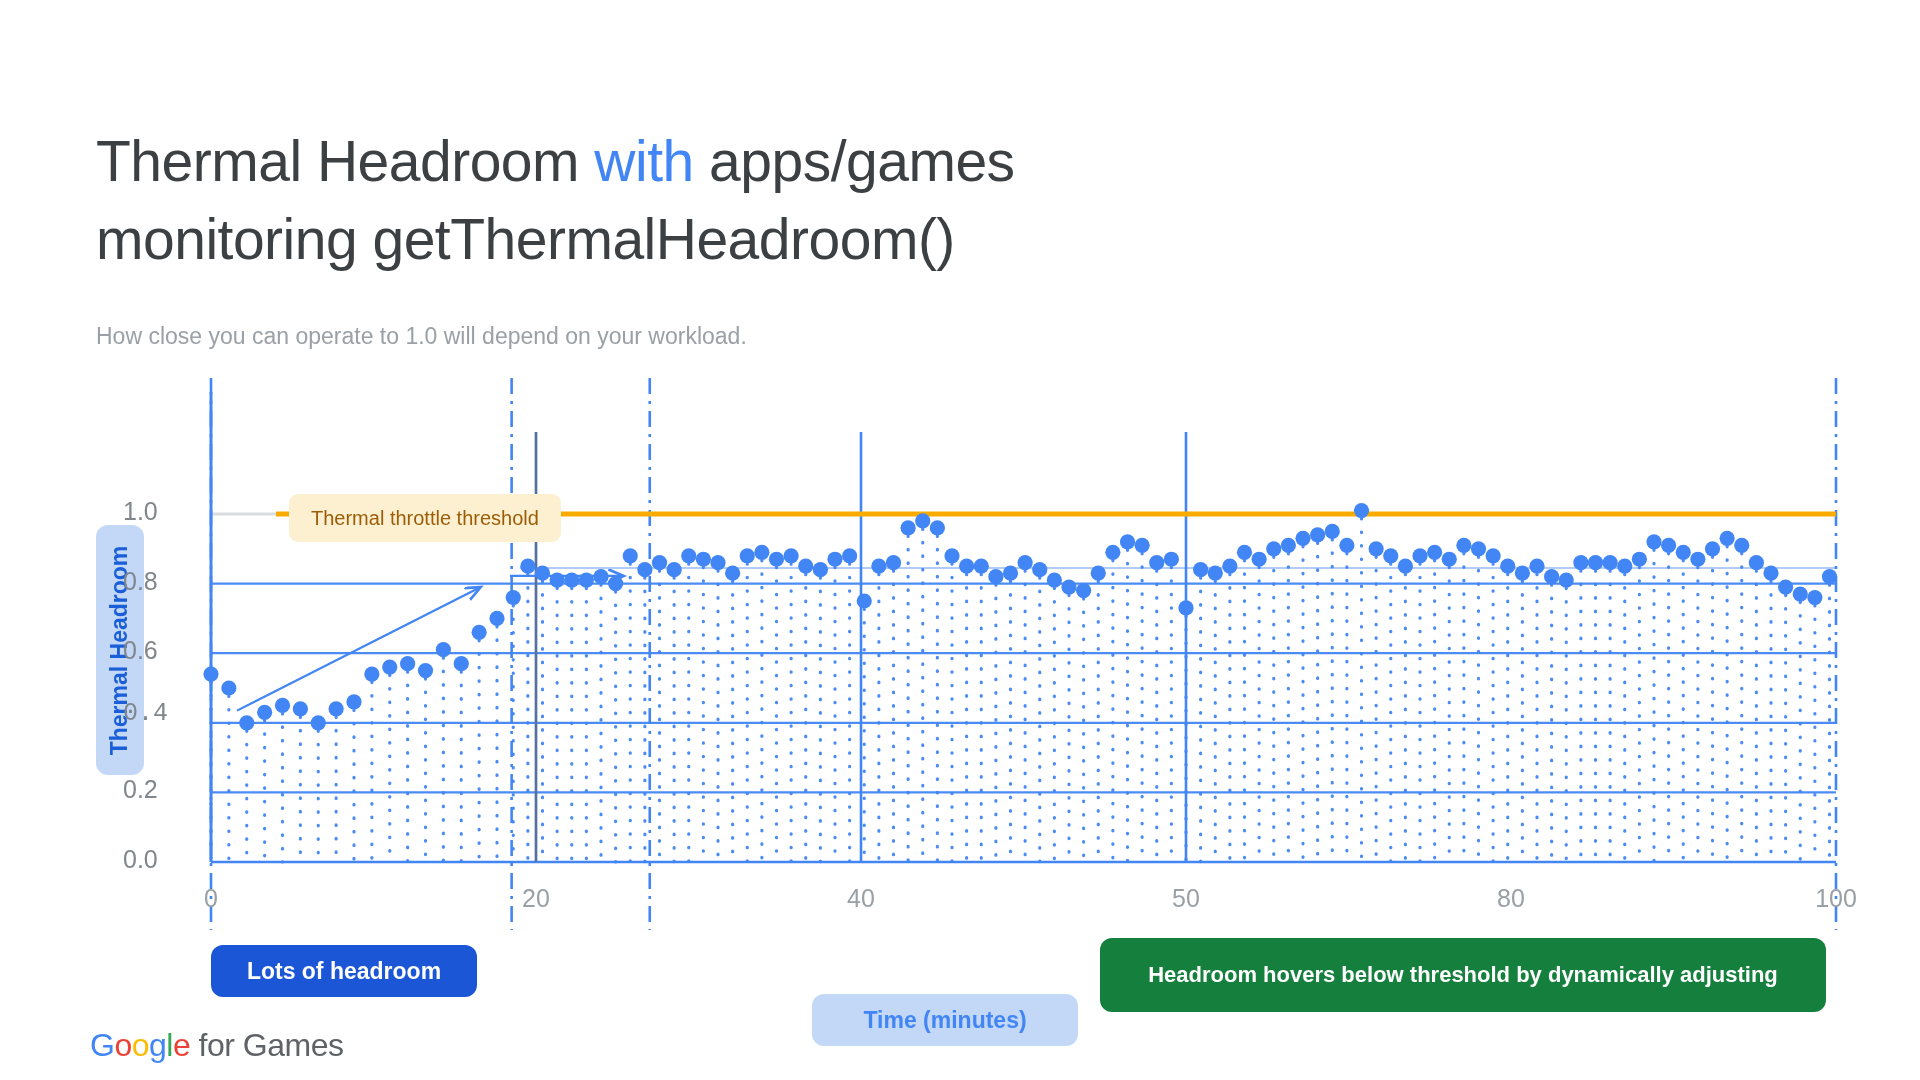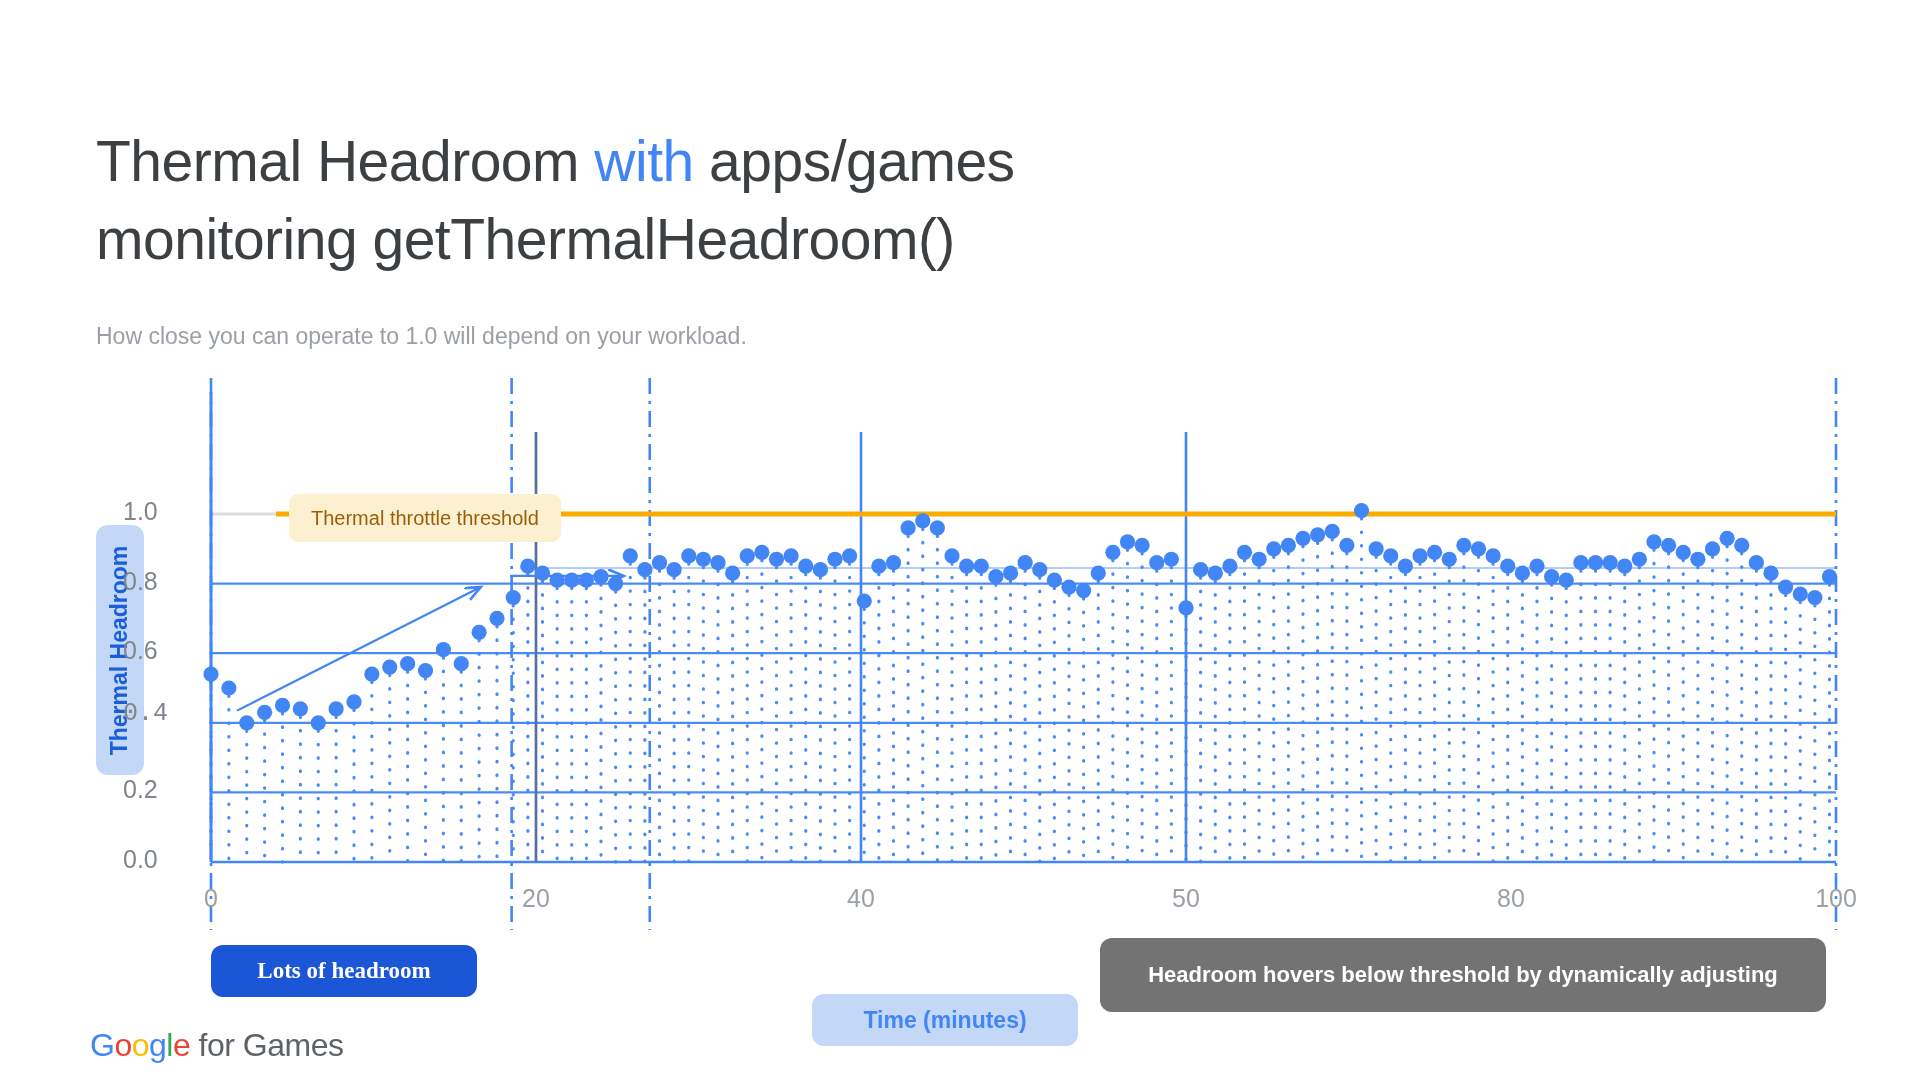--- a/index.html
+++ b/index.html
@@ -115,37 +115,36 @@
     text-align: center;
   }
   .badge-headroom {
     left: 211px;
     top: 945px;
     width: 266px;
     height: 52px;
     background: #1a56d6;
     color: #ffffff;
     font-size: 23px;
-    font-family: Liberation Serif, serif;
   }
   .badge-time {
     left: 812px;
     top: 994px;
     width: 266px;
     height: 52px;
     background: #c3d7f7;
     color: #4285f4;
     font-size: 23px;
   }
   .badge-callout {
     left: 1100px;
     top: 938px;
     width: 726px;
     height: 74px;
-    background: #737373;
+    background: #15803d;
     color: #ffffff;
     font-size: 22px;
     line-height: 30px;
     padding: 0 16px;
     flex-direction: column;
   }
 
   
   .logo {
     position: absolute;

